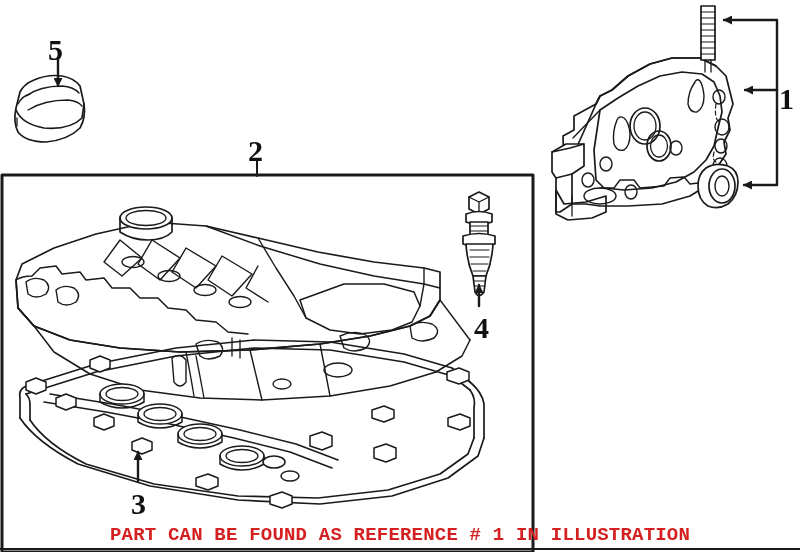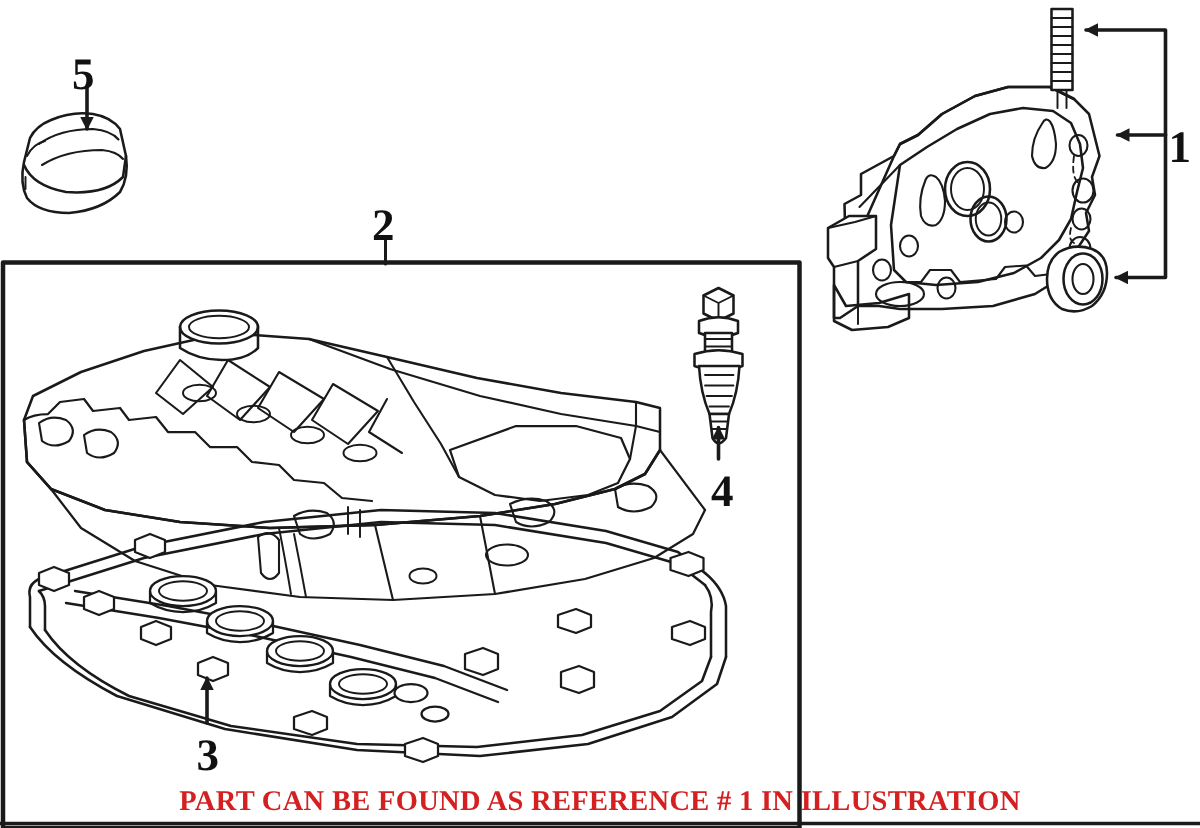--- a/index.html
+++ b/index.html
@@ -33,21 +33,21 @@
     color: #111111;
     line-height: 1;
     user-select: none;
   }
   #footer-note {
     position: absolute;
     left: 0;
     top: 524px;
     width: 800px;
     text-align: center;
-    font-family: Liberation Serif, serif;
+    font-family: Liberation Mono, monospace;
     font-size: 19px;
     font-weight: 700;
     letter-spacing: 0.2px;
     white-space: nowrap;
   }
 </style>
 </head>
 <body>
 
 <div id="stage">

